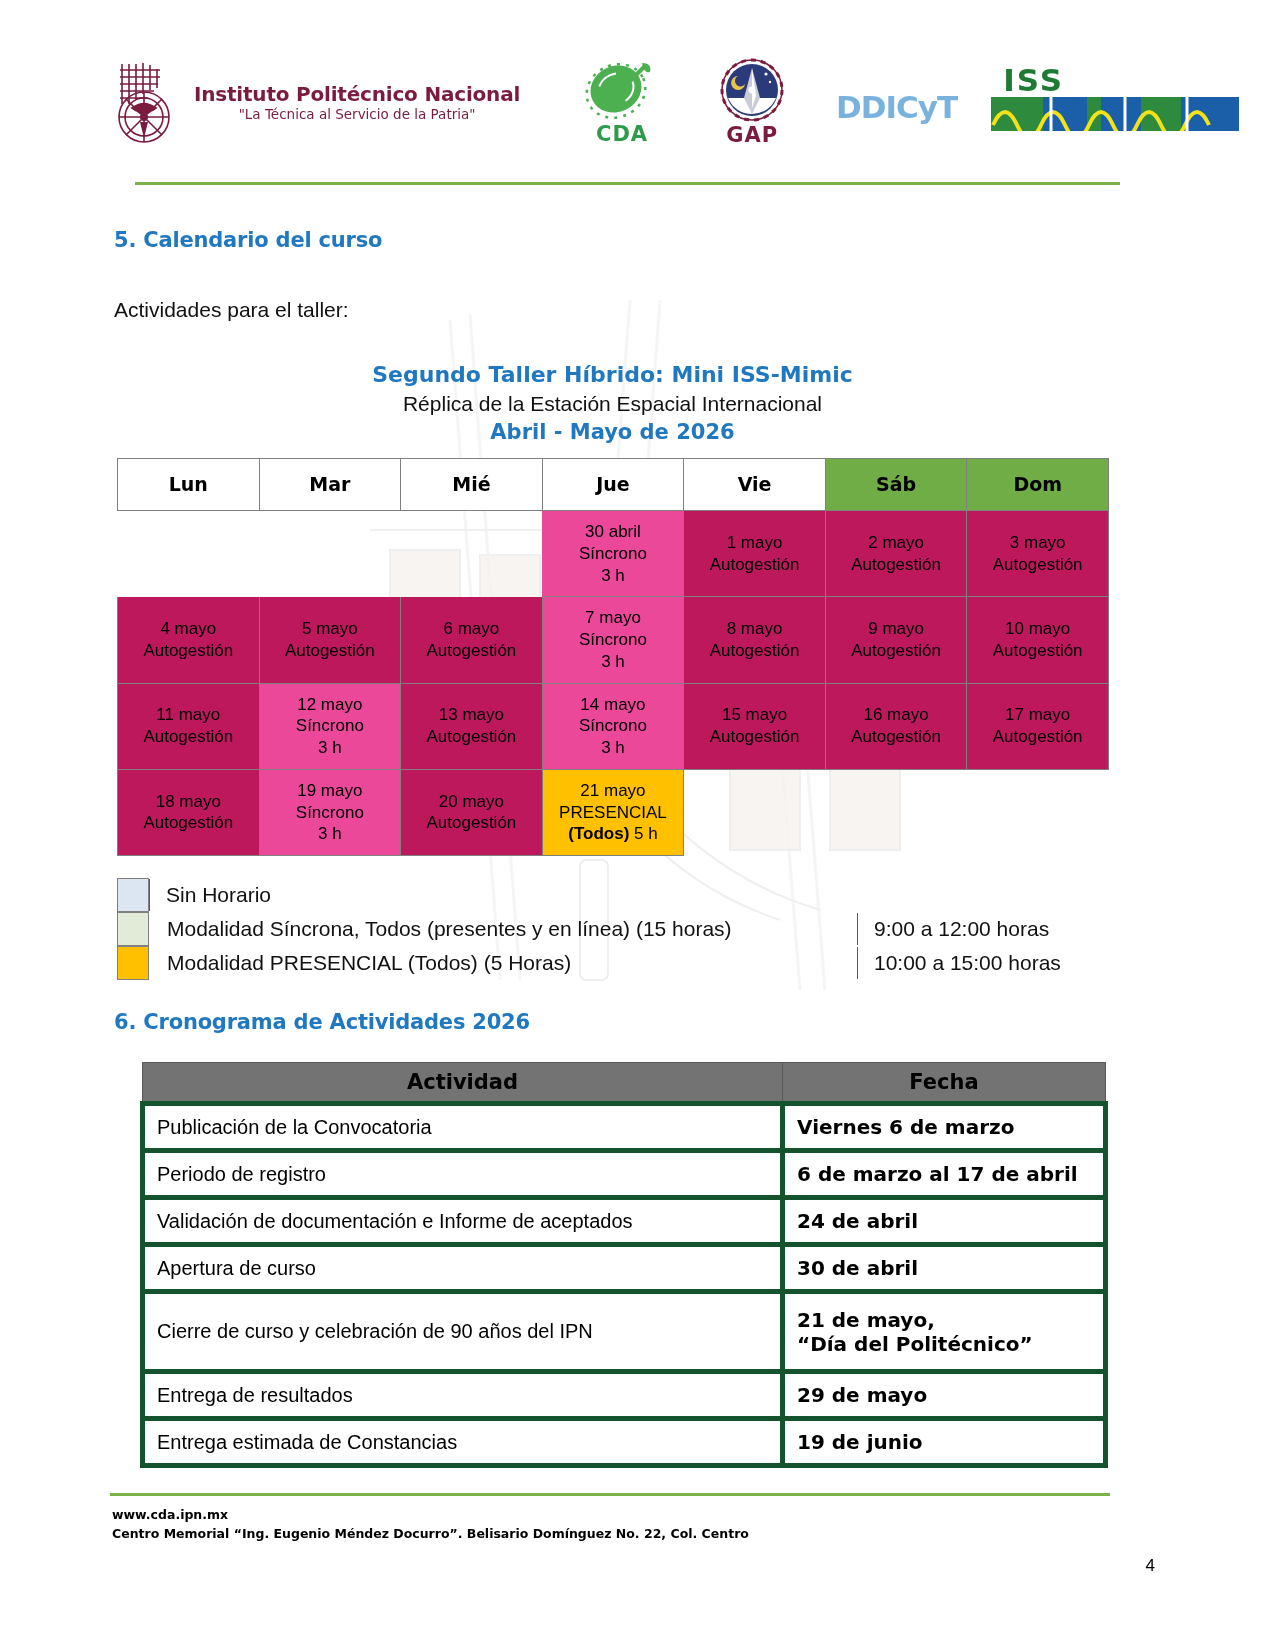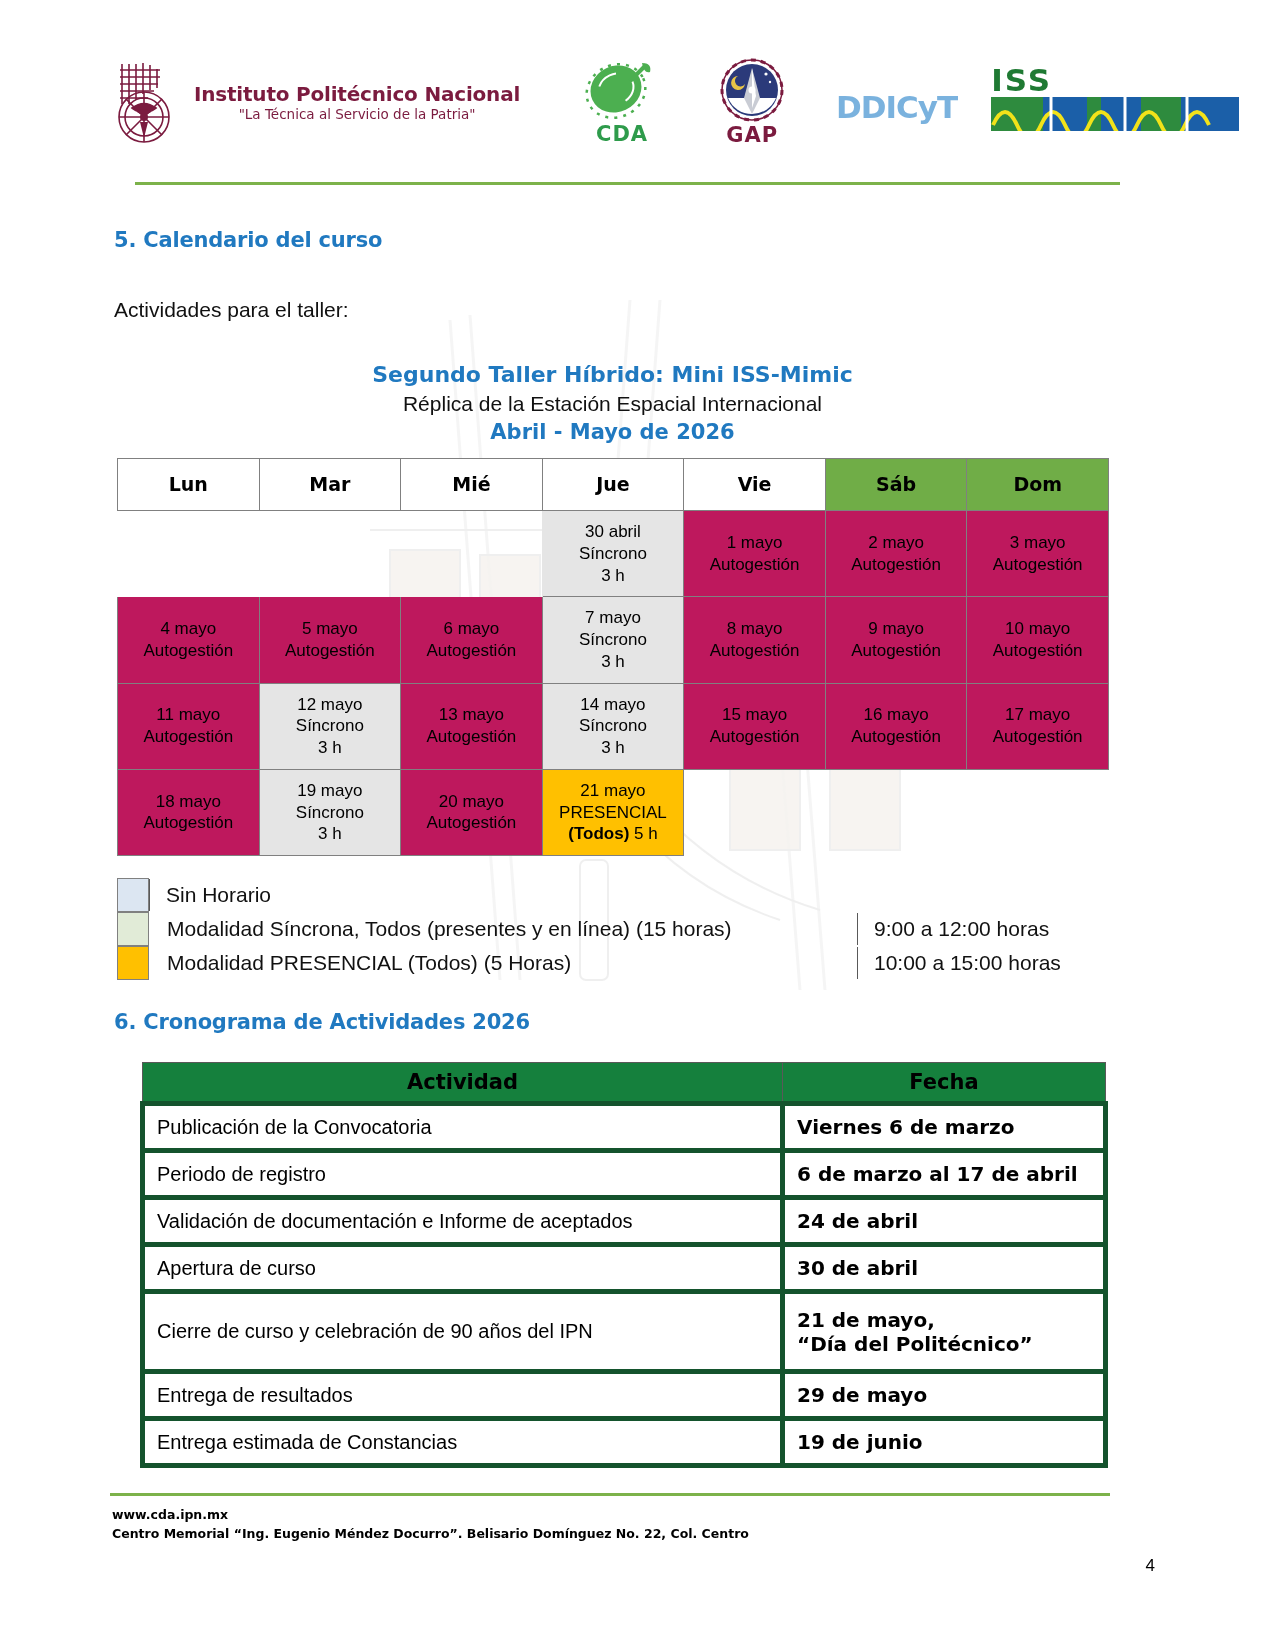--- a/index.html
+++ b/index.html
@@ -106,21 +106,21 @@
     position: relative;
     top: -2px;
   }
   .iss-word {
     font-family: "DejaVu Sans", sans-serif;
     font-weight: bold;
     font-size: 31px;
     color: #1f7a33;
     letter-spacing: 2px;
     line-height: 0.95;
-    margin-left: 0;
+    margin-left: 12px;
   }
   .iss-wave {
     width: 248px; height: 34px;
     margin-top: 1px;
   }
 
   .header-rule {
     position: absolute;
     left: 135px; top: 182px;
     width: 985px; height: 3px;
@@ -199,21 +199,21 @@
   .cal-table th {
     font-family: "DejaVu Sans", sans-serif;
     font-weight: bold;
     font-size: 19px;
     height: 52px;
     background: #ffffff;
   }
   .cal-table th.weekend { background: #70ad47; }
   td.empty { background: transparent; border-color: transparent; }
   td.virtual { background: #be185d; }
-  td.sincro  { background: #e5e5e5; }
+  td.sincro  { background: #ec4899; }
   td.presencial { background: #ffc000; }
   td.nocell { background: transparent; border: none; }
   .bold { font-weight: bold; }
 
   
   .legend {
     position: absolute;
     left: 117px; top: 878px;
     width: 992px;
   }
@@ -251,21 +251,21 @@
 
   
   .crono-table {
     position: absolute;
     left: 140px; top: 1062px;
     width: 968px;
     border-collapse: collapse;
     table-layout: fixed;
   }
   .crono-table th {
-    background: #15803d;
+    background: #737373;
     font-family: "DejaVu Sans", sans-serif;
     font-weight: bold;
     font-size: 21px;
     text-align: center;
     border: 1px solid #595959;
     padding: 7px 4px;
     height: 40px;
     box-sizing: border-box;
   }
   .crono-table td {

